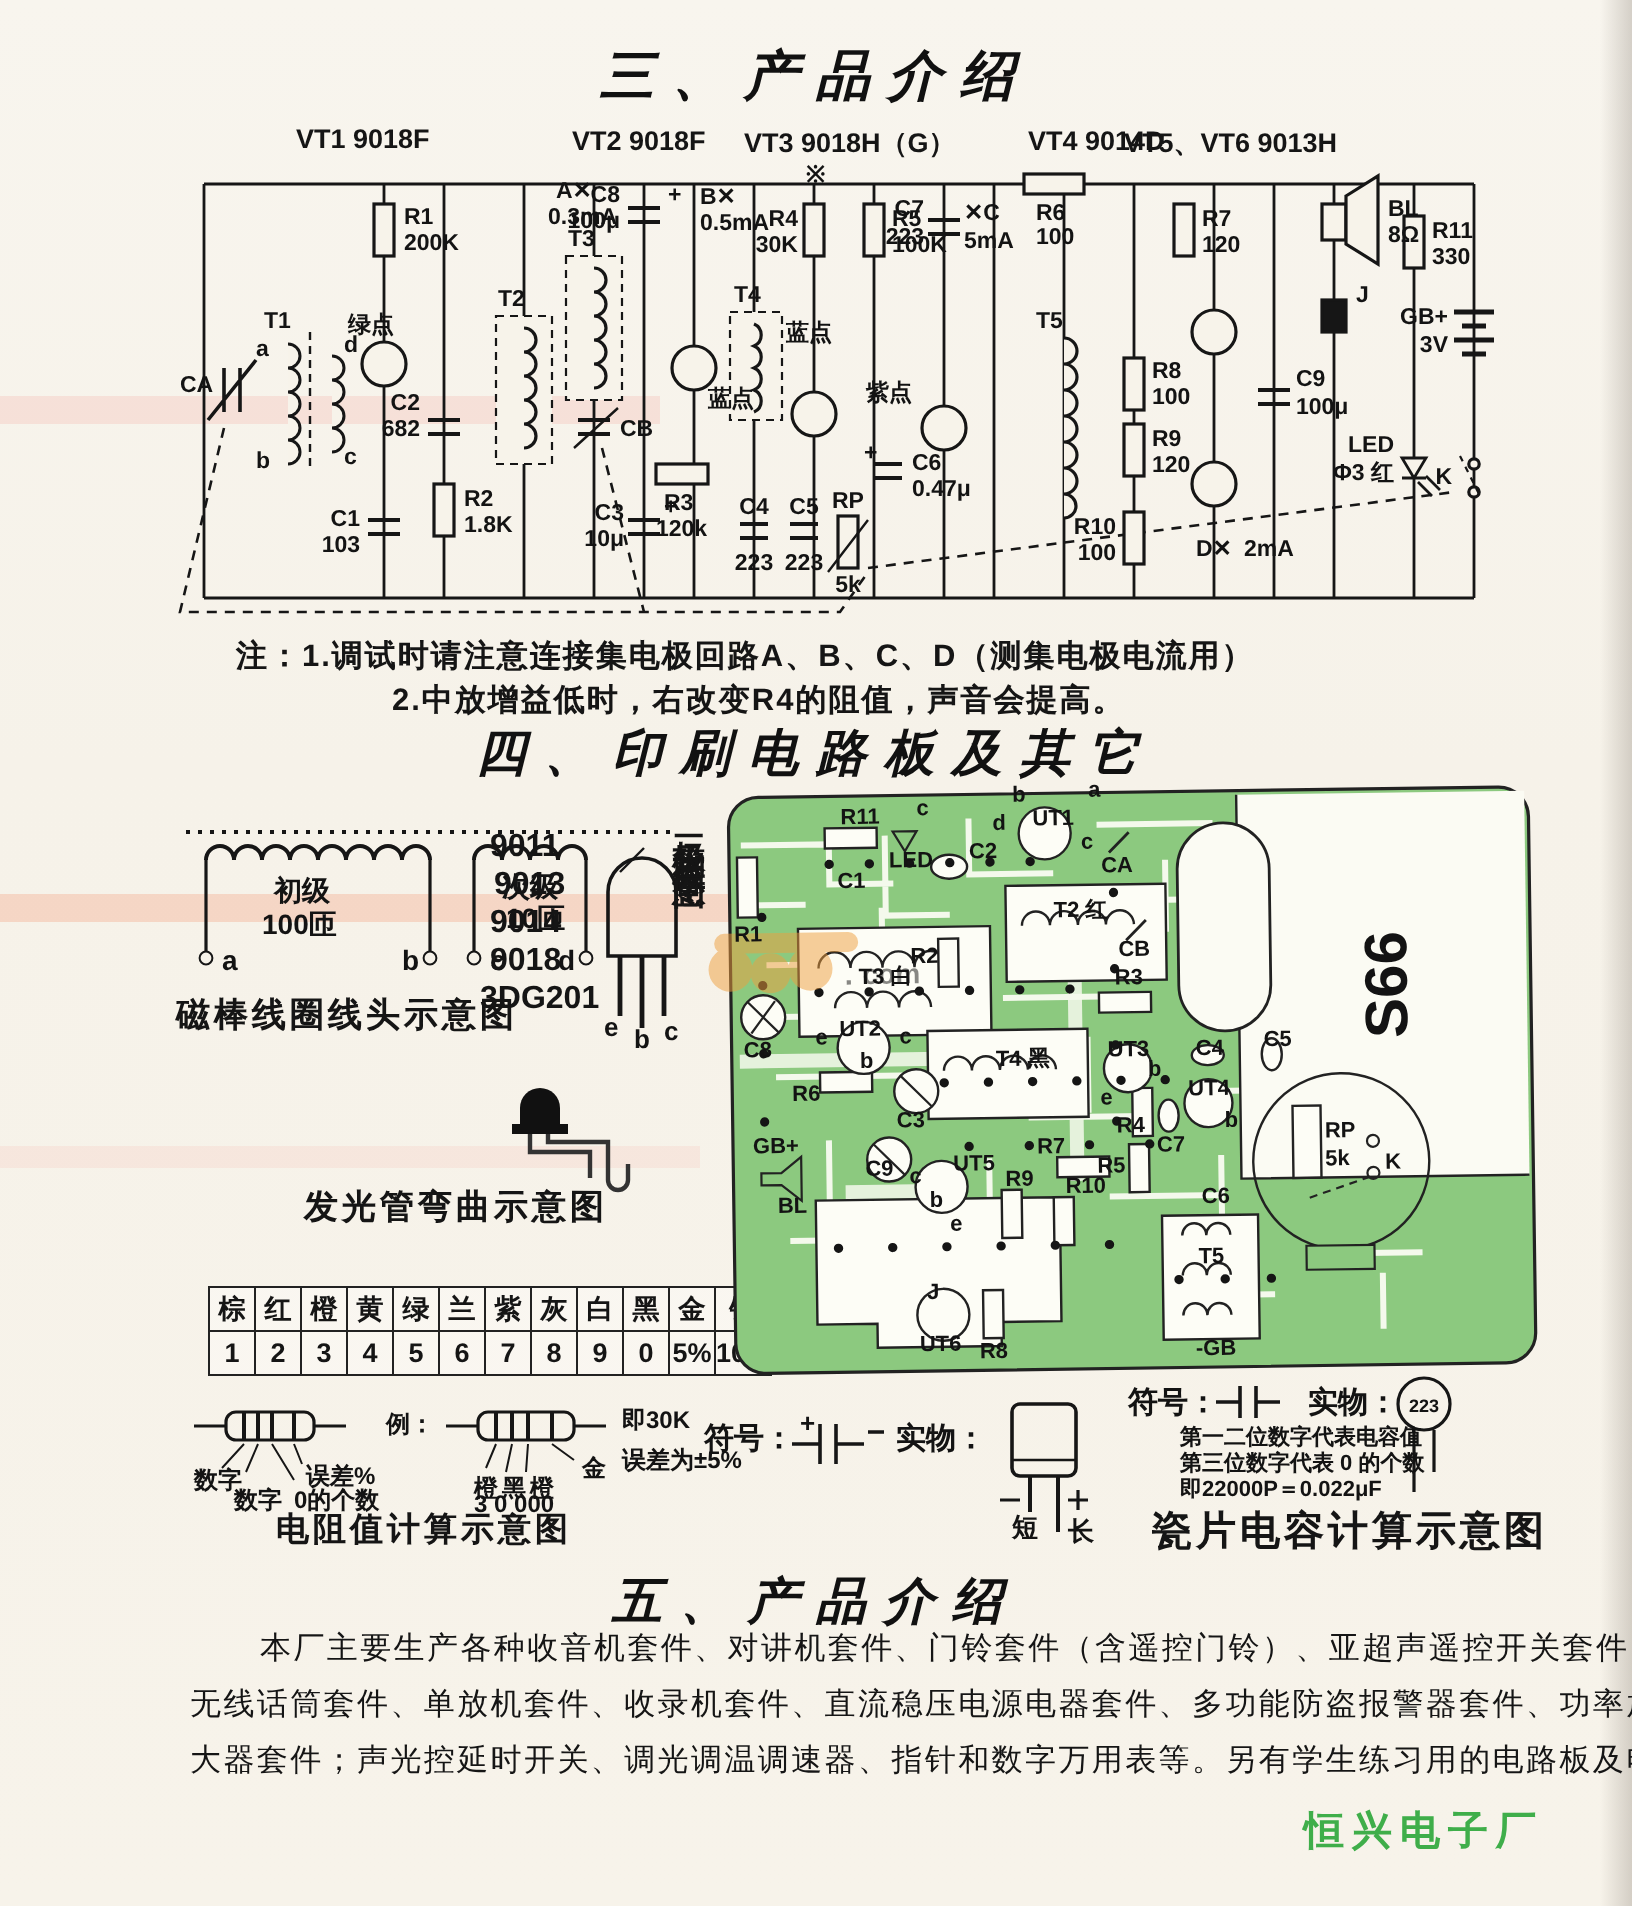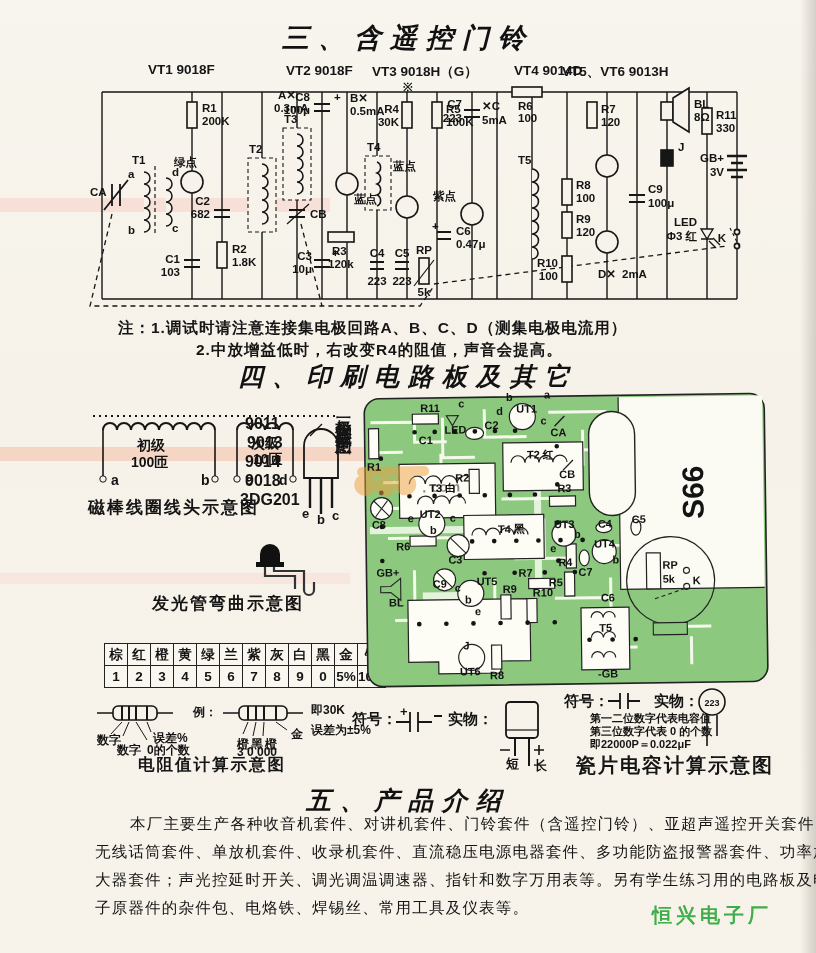--- a/index.html
+++ b/index.html
@@ -26,21 +26,21 @@
 </head>
 <body>
 
 <div id="page">
 
   <div class="abs stripe" style="left:0;top:198px;width:330px;height:14px;background:rgba(248,160,150,.22);"></div>
   <div class="abs stripe" style="left:0;top:447px;width:365px;height:14px;background:rgba(244,130,90,.25);"></div>
   <div class="abs stripe" style="left:0;top:573px;width:350px;height:11px;background:rgba(248,170,160,.16);"></div>
   <div class="abs stripe" style="right:0;top:0;width:16px;height:953px;background:linear-gradient(90deg,rgba(120,110,100,0),rgba(120,110,100,.28));"></div>
 
-  <div class="abs h-title" style="top:20px;">三、含遥控门铃</div>
+  <div class="abs h-title" style="top:20px;">三、产品介绍</div>
 
   <div class="abs vtrow" style="left:148px;top:62px;">VT1 9018F</div>
   <div class="abs vtrow" style="left:286px;top:63px;">VT2 9018F</div>
   <div class="abs vtrow" style="left:372px;top:63px;text-align:right;">VT3 9018H（G）</div>
   <div class="abs vtrow" style="left:476px;top:63px;margin-left:38px;">VT4 9014D</div>
   <div class="abs vtrow" style="left:562px;top:63px;">VT5、VT6 9013H</div>
 
   <svg class="abs" style="left:82px;top:74px;" width="680" height="244" viewBox="0 0 680 244">
     <g stroke="#161616" stroke-width="1.4" fill="none">
       <path d="M20,18 H655 M20,225 H655 M20,18 V225"></path>
@@ -481,16 +481,15 @@
         <text x="340" y="200">K</text>
         <text x="244" y="292">-GB</text>
       </g>
     </g>
   </svg>
 
   <div class="abs h-title" style="top:784px;font-size:25px;">五、产品介绍</div>
   <div class="abs intro" style="left:130px;top:814px;">本厂主要生产各种收音机套件、对讲机套件、门铃套件（含遥控门铃）、亚超声遥控开关套件、</div>
   <div class="abs intro" style="left:95px;top:842px;">无线话筒套件、单放机套件、收录机套件、直流稳压电源电器套件、多功能防盗报警器套件、功率放</div>
   <div class="abs intro" style="left:95px;top:870px;">大器套件；声光控延时开关、调光调温调速器、指针和数字万用表等。另有学生练习用的电路板及电</div>
-  <div class="abs intro" style="left:95px;top:898px;">子原器件的杂件包、电烙铁、焊锡丝、常用工具及仪表等。</div>
 
   <div class="abs factory" style="left:652px;top:902px;">恒兴电子厂</div>
 </div>
 
 </body></html>

